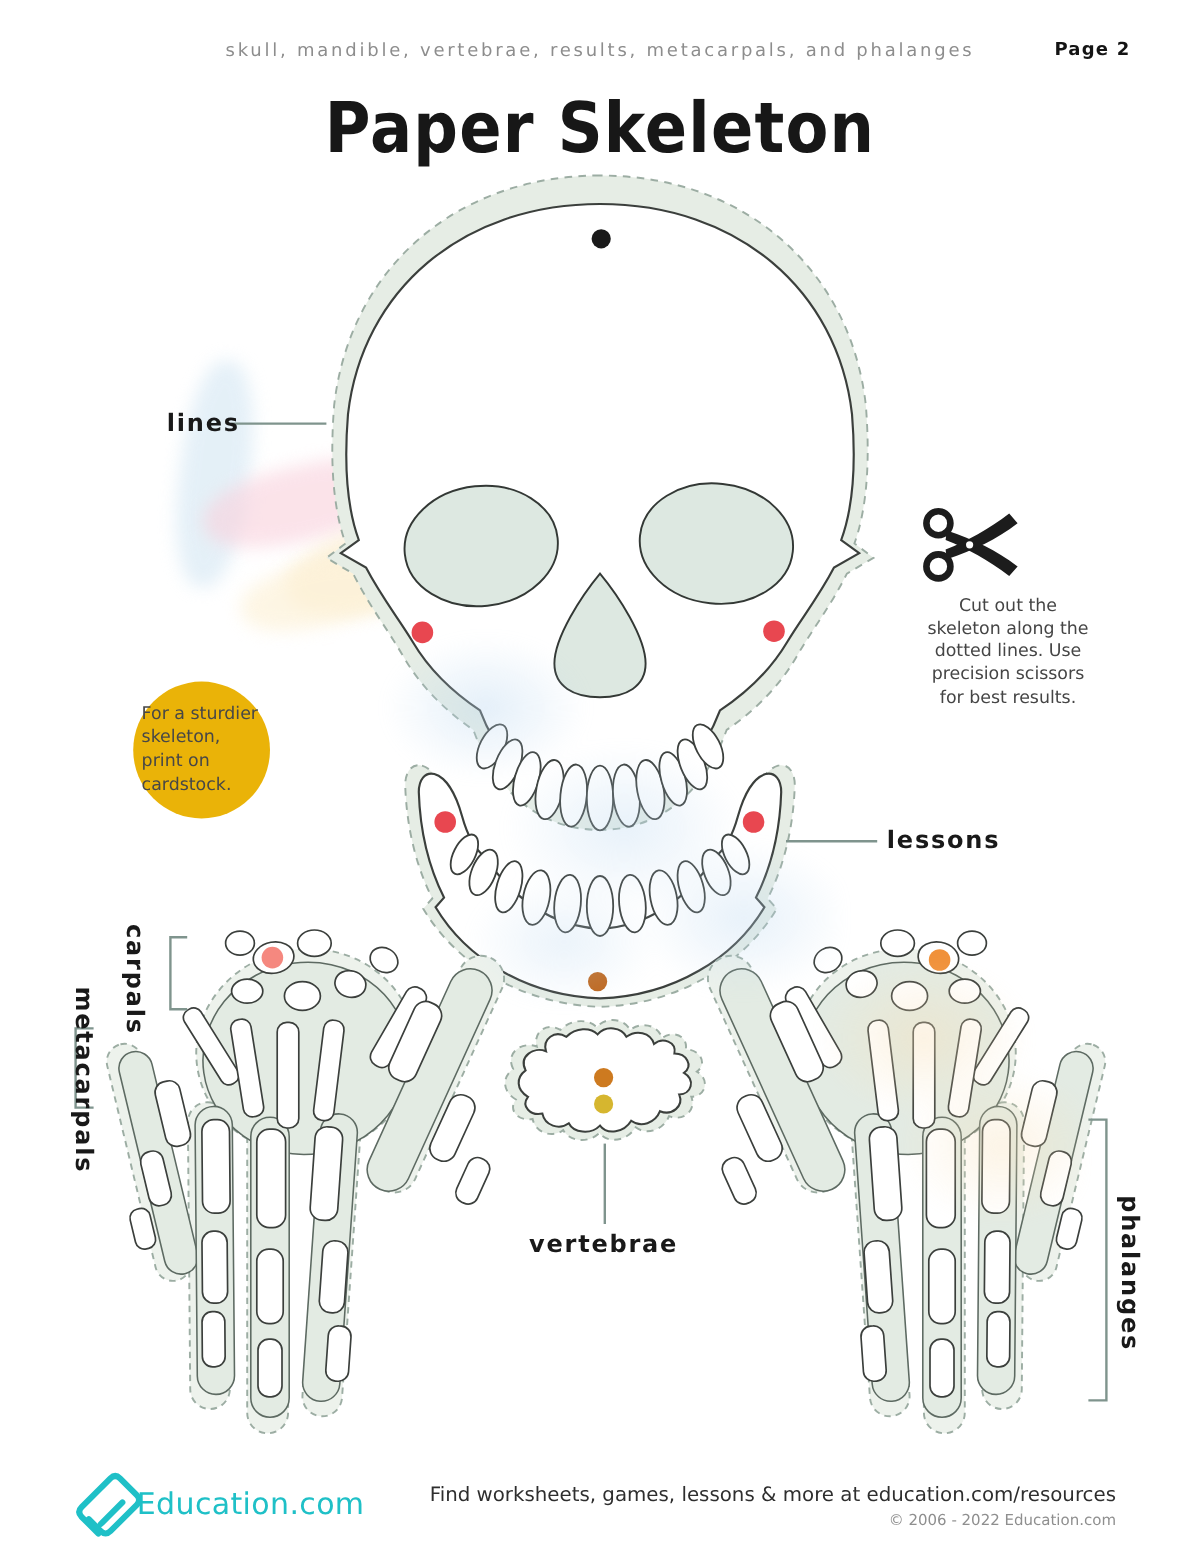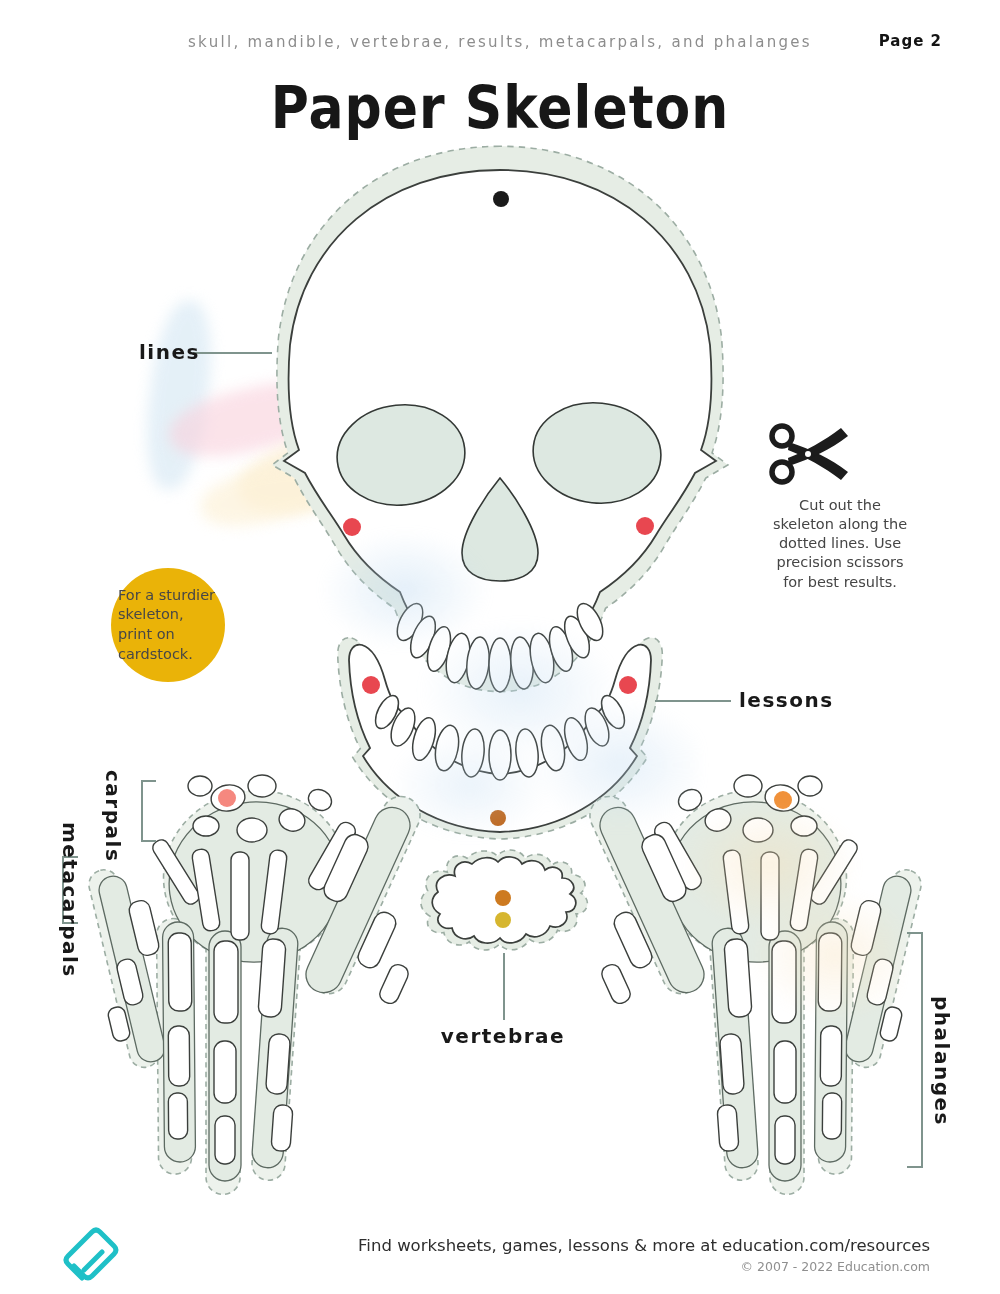--- a/index.html
+++ b/index.html
@@ -225,15 +225,16 @@
   <div class="abs textlayer part-label lbl-vertebrae">vertebrae</div>
   <div class="abs textlayer part-label vert lbl-carpals">carpals</div>
   <div class="abs textlayer part-label vert lbl-metacarpals">metacarpals</div>
   <div class="abs textlayer part-label vert lbl-phalanges">phalanges</div>
 
   <div class="abs textlayer cut-note">Cut out the skeleton along the dotted lines. Use precision scissors for best results.</div>
   <div class="abs textlayer cardstock">
     <div class="txt">For a sturdier skeleton, print on cardstock.</div>
   </div>
 
+  <div class="abs textlayer brand-word">Education.com</div>
   <div class="abs textlayer resources">Find worksheets, games, lessons &amp; more at education.com/resources</div>
-  <div class="abs textlayer copyright">© 2007 - 2022 Education.com</div>
+  <div class="abs textlayer copyright">© 2006 - 2022 Education.com</div>
 </div>
 
 </body></html>

